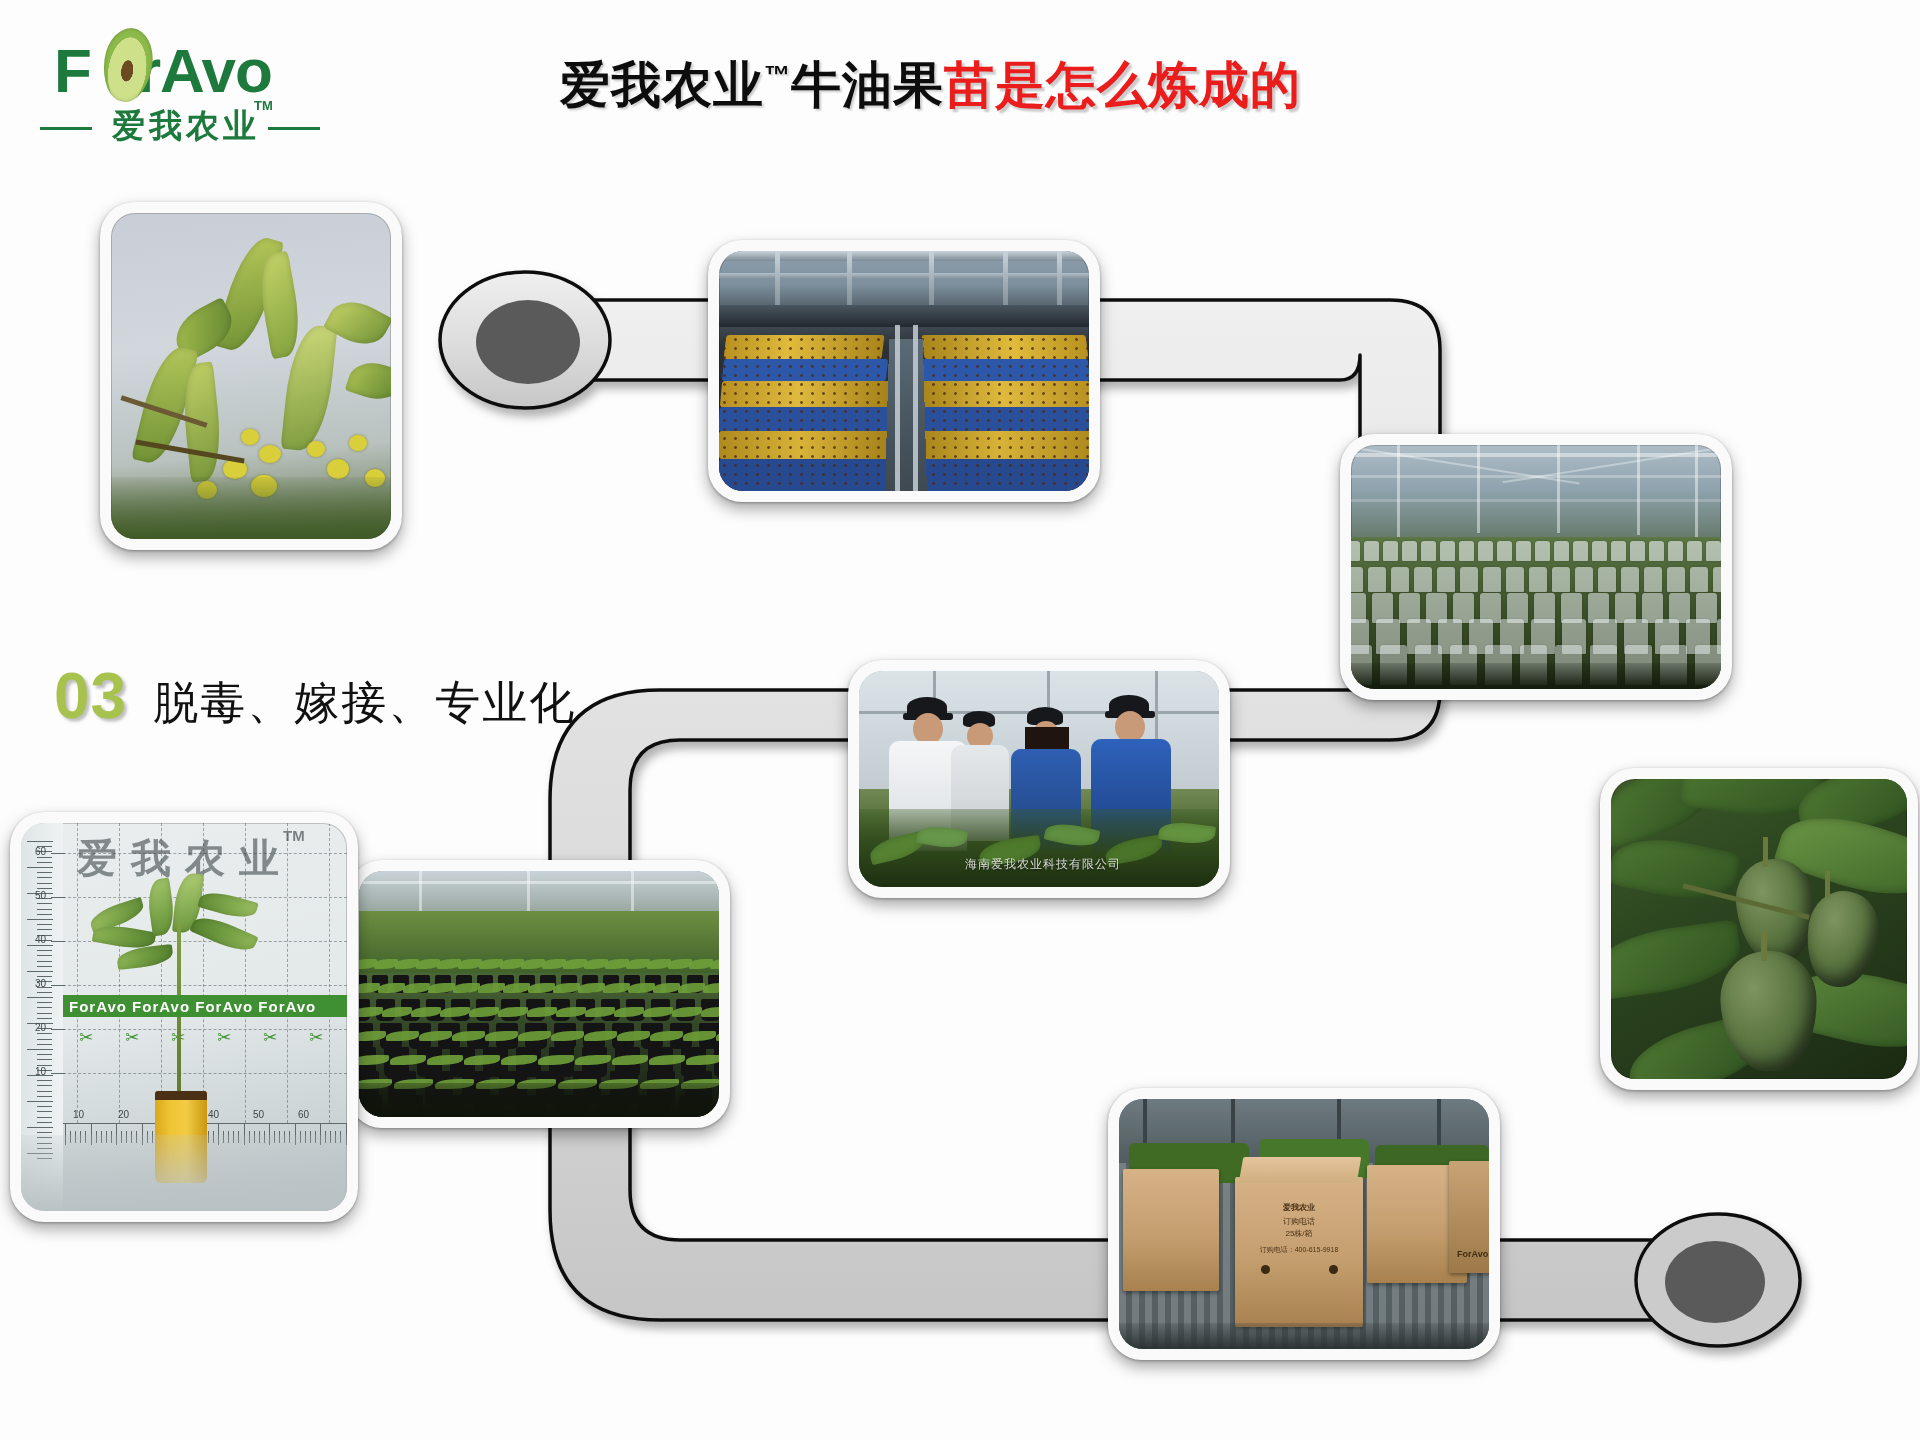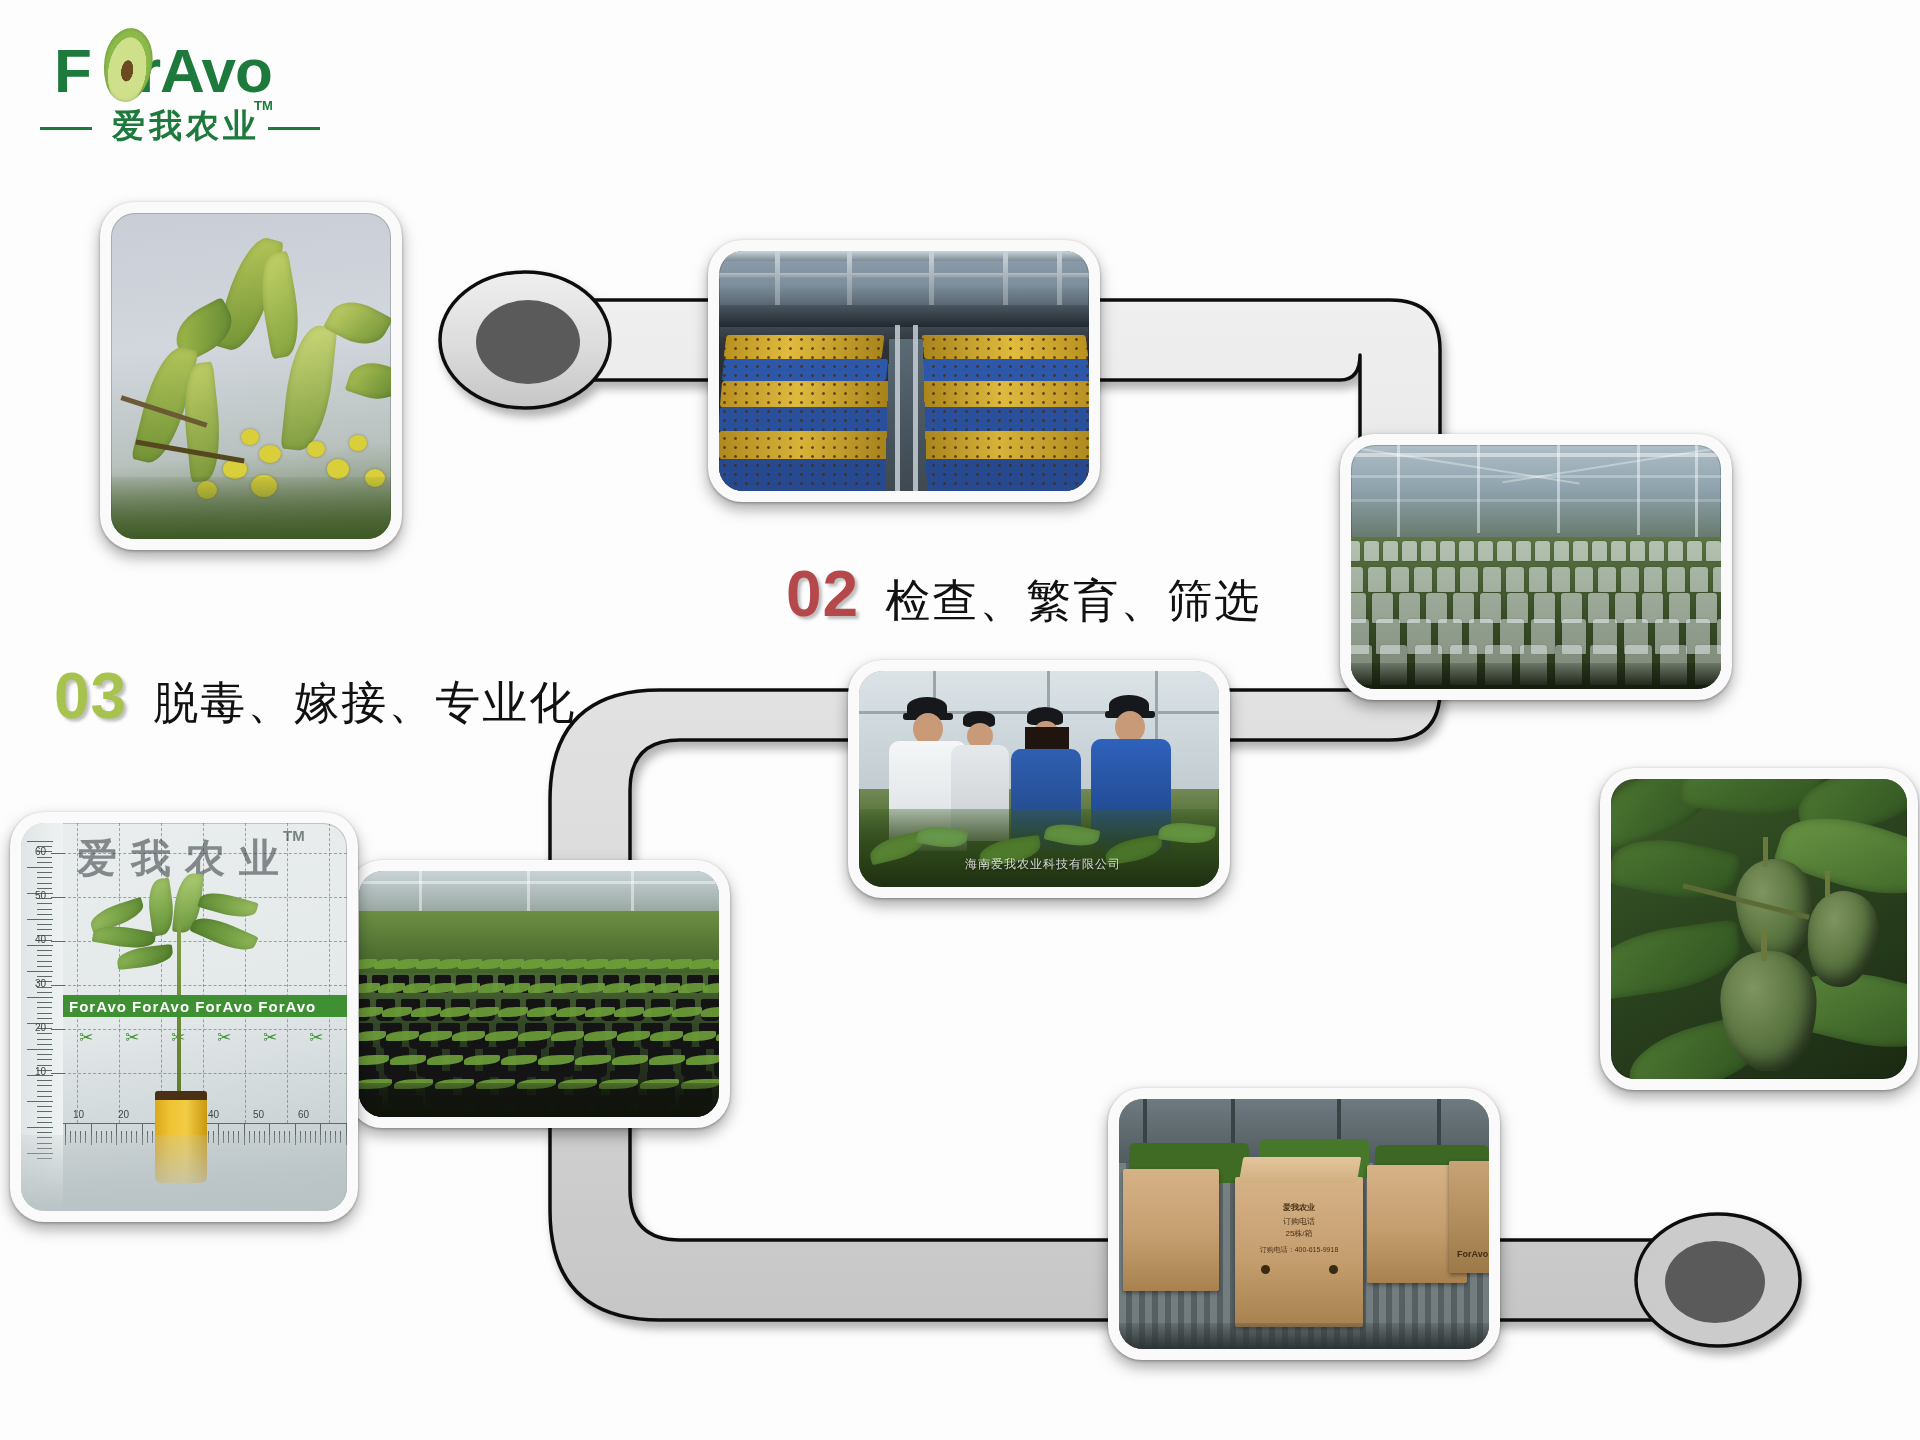--- a/index.html
+++ b/index.html
@@ -148,20 +148,23 @@
     <div class="logo-word">
       F<span class="avo-o">&nbsp;</span>rAvo
     </div>
     <div class="logo-avocado"></div>
     <div class="logo-rule-l"></div>
     <div class="logo-rule-r"></div>
     <div class="logo-cn">爱我农业</div>
     <div class="logo-tm">TM</div>
   </div>
 
+  <div class="title">
+    <span class="blk">爱我农业</span><span class="blk tm">™</span><span class="blk">牛油果</span><span class="red">苗是怎么炼成的</span>
+  </div>
 
   <svg class="ribbon" viewBox="0 0 1920 1440">
     <defs>
       <filter id="ribShadow" x="-20%" y="-20%" width="150%" height="150%">
         <feDropShadow dx="4" dy="7" stdDeviation="5" flood-color="#000" flood-opacity="0.30"></feDropShadow>
       </filter>
       <linearGradient id="ribGrad" x1="0" y1="0" x2="0" y2="1">
         <stop offset="0%" stop-color="#efefef"></stop>
         <stop offset="55%" stop-color="#dcdcdc"></stop>
         <stop offset="100%" stop-color="#c6c6c6"></stop>
@@ -805,24 +808,20 @@
         <div class="boxtext" style="left:0;top:68px;width:100%;font-size:7px;">订购电话：400-615-9918</div>
         <div style="position:absolute;left:26px;top:88px;width:9px;height:9px;border-radius:50%;background:#3a2a14;"></div>
         <div style="position:absolute;left:94px;top:88px;width:9px;height:9px;border-radius:50%;background:#3a2a14;"></div>
       </div>
       <div class="boxtext" style="left:338px;top:150px;font-size:9px;color:#3f2d14;font-weight:700;">ForAvo</div>
       <div style="position:absolute;left:0;bottom:0;width:100%;height:26px;background:linear-gradient(180deg,rgba(45,52,54,.2),#2d3436);"></div>
     </div>
   </div>
 
 
-  <div class="step" style="left:786px;top:562px;">
-    <span class="num" style="color:#b5484a;">02</span>
-    <span class="txt">检查、繁育、筛选</span>
-  </div>
 
   <div class="step" style="left:54px;top:664px;">
     <span class="num" style="color:#a8c24e;">03</span>
     <span class="txt">脱毒、嫁接、专业化</span>
   </div>
 
 
 
 </div>
 

